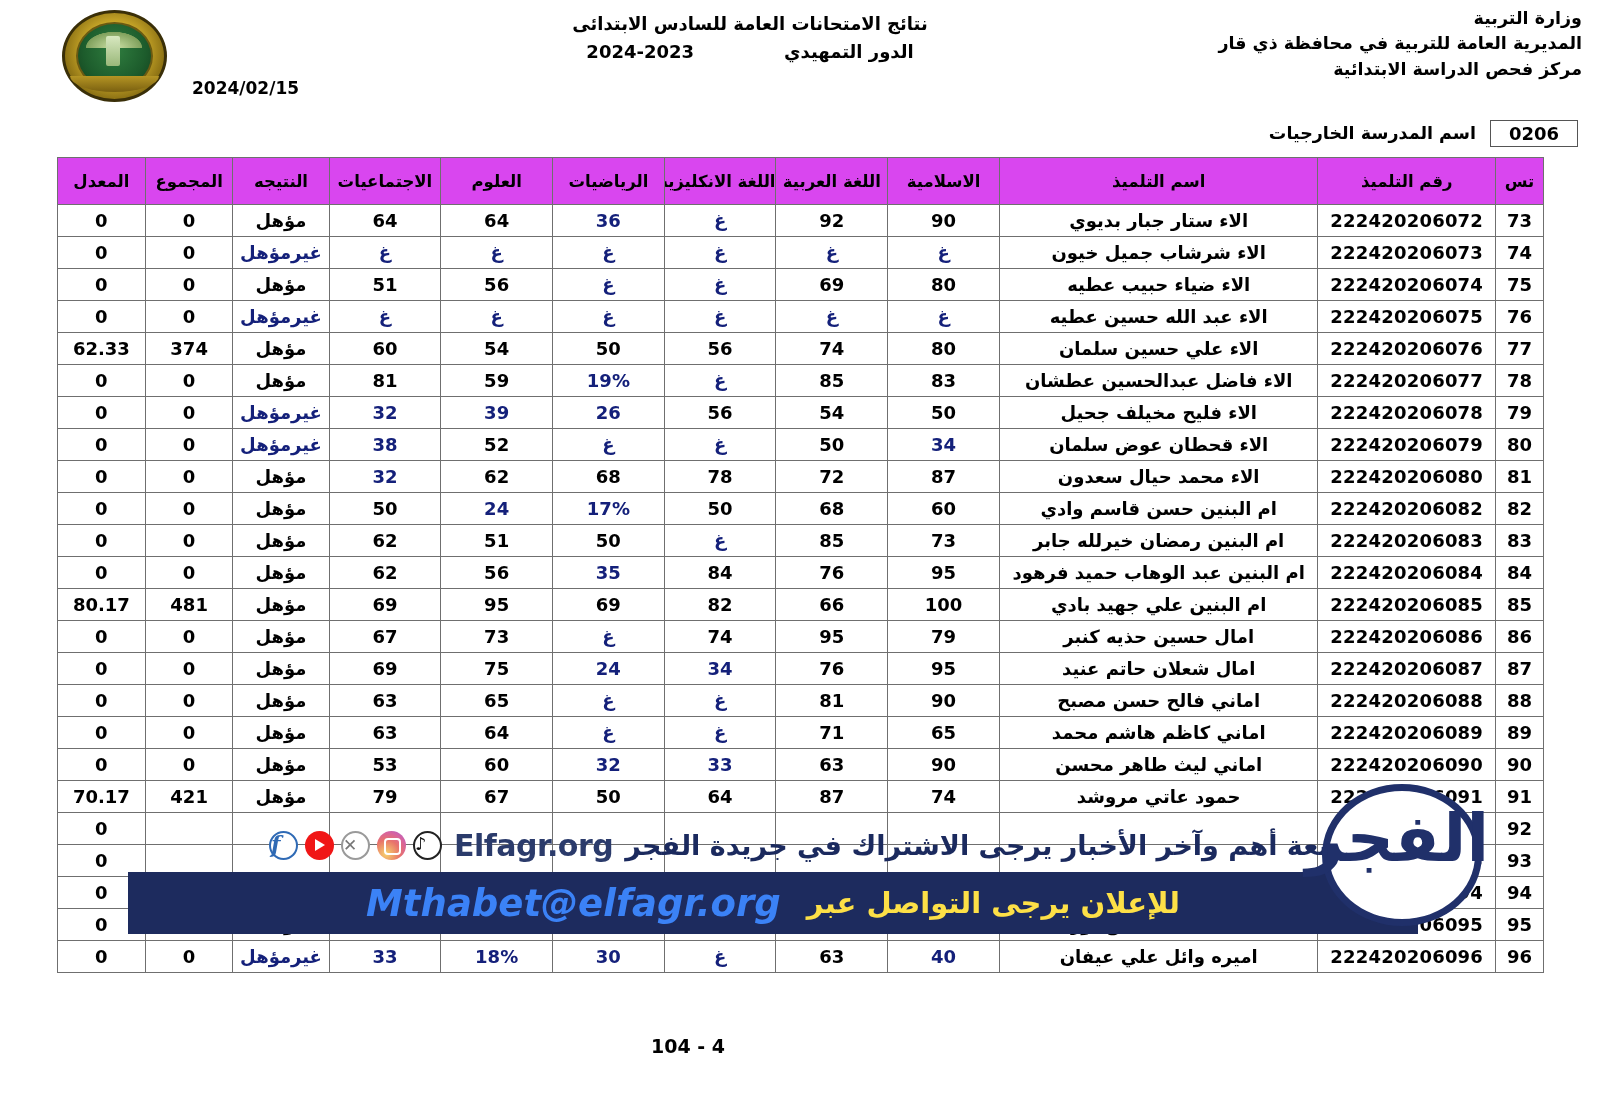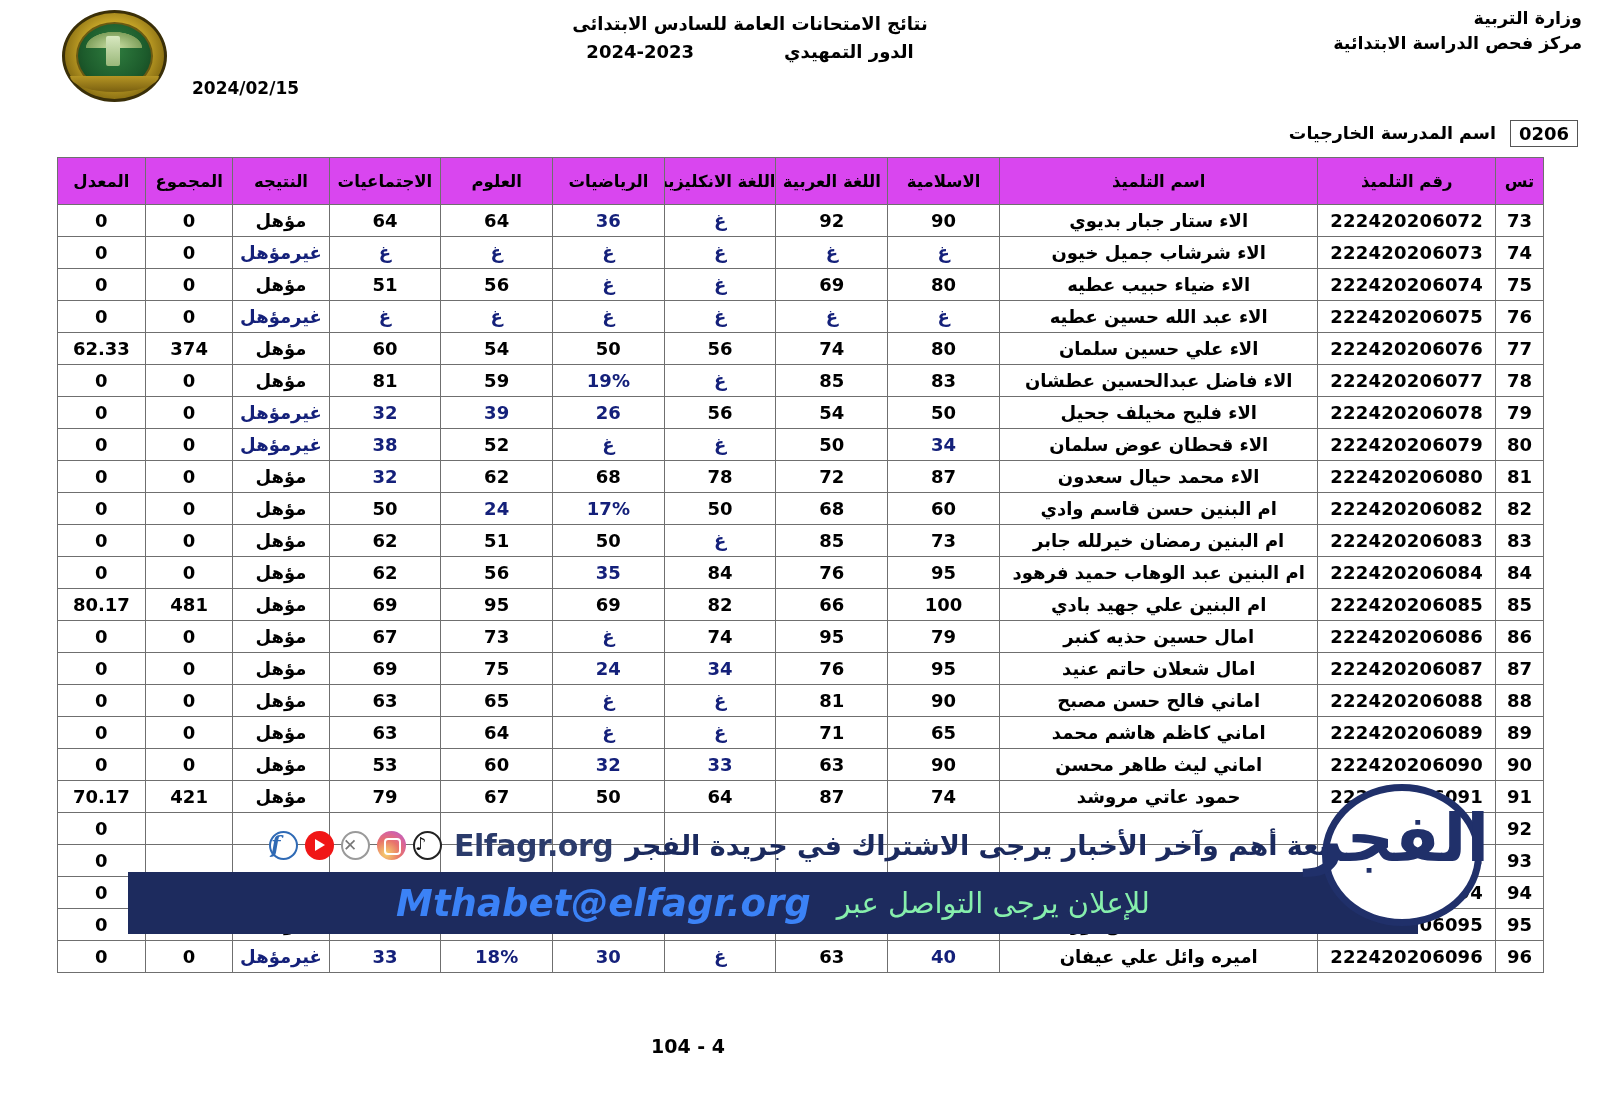--- a/index.html
+++ b/index.html
@@ -63,21 +63,21 @@
     background:linear-gradient(#b59524,#7a6010);
   }
 
   
   .school-line{
     position:absolute;right:22px;top:116px;height:34px;
     display:flex;align-items:center;gap:14px;direction:rtl;
   }
   .school-label{font-weight:bold;font-size:17.5px;white-space:nowrap;}
   .school-code{
-    border:1px solid #555;padding:2px 4px;font-weight:bold;font-size:18px;
+    border:1px solid #555;padding:2px 14px;font-weight:bold;font-size:18px;
     min-width:58px;text-align:center;background:#fff;direction:ltr;
   }
 
   
   .tbl-wrap{position:absolute;left:57px;top:157px;width:1487px;}
   table.grades{
     border-collapse:collapse;width:1487px;table-layout:fixed;
     direction:rtl;
   }
   table.grades th,table.grades td{
@@ -154,21 +154,21 @@
   .ic-ig:after{content:"";position:absolute;left:7px;top:7px;width:13px;height:13px;
     border:2.5px solid #fff;border-radius:4px;}
   .ic-tt{border:2px solid #222;box-sizing:border-box;}
   .ic-tt:after{content:"♪";position:absolute;left:0;right:0;top:0px;font-size:18px;color:#111;}
 
   .ad-row2{
     position:absolute;left:128px;top:60px;width:1290px;height:62px;
     background:#1d2b5e;display:flex;align-items:center;justify-content:center;gap:26px;
     direction:rtl;
   }
-  .ad-row2 .a2{font-size:29px;font-weight:normal;color:#86efac;white-space:nowrap;}
+  .ad-row2 .a2{font-size:29px;font-weight:bold;color:#fde047;white-space:nowrap;}
   .ad-row2 .a2mail{font-size:37px;font-weight:bold;color:#3b82f6;direction:ltr;font-style:italic;}
 
   
   .fajr{
     position:absolute;left:1310px;top:780px;width:190px;height:150px;
   }
   .fajr .o{
     position:absolute;left:12px;top:4px;width:160px;height:142px;border-radius:50%;
     border:7px solid #20306a;background:#fff;box-sizing:border-box;
   }
@@ -198,20 +198,21 @@
       <div class="hdr-c-l2">
         <span>الدور التمهيدي</span>
         <span style="direction:ltr;">2024-2023</span>
       </div>
     </div>
 
     <div class="hdr-date">2024/02/15</div>
 
     <div class="hdr-right">
       <div>وزارة التربية</div>
+      <div>المديرية العامة للتربية في محافظة ذي قار</div>
       <div>مركز فحص الدراسة الابتدائية</div>
     </div>
   </div>
 
   <div class="school-line">
     <div class="school-code">0206</div>
     <div class="school-label">اسم المدرسة   الخارجيات</div>
   </div>
 
   <div class="wm-text" style="left:640px;top:215px;">elfagr.org</div>

